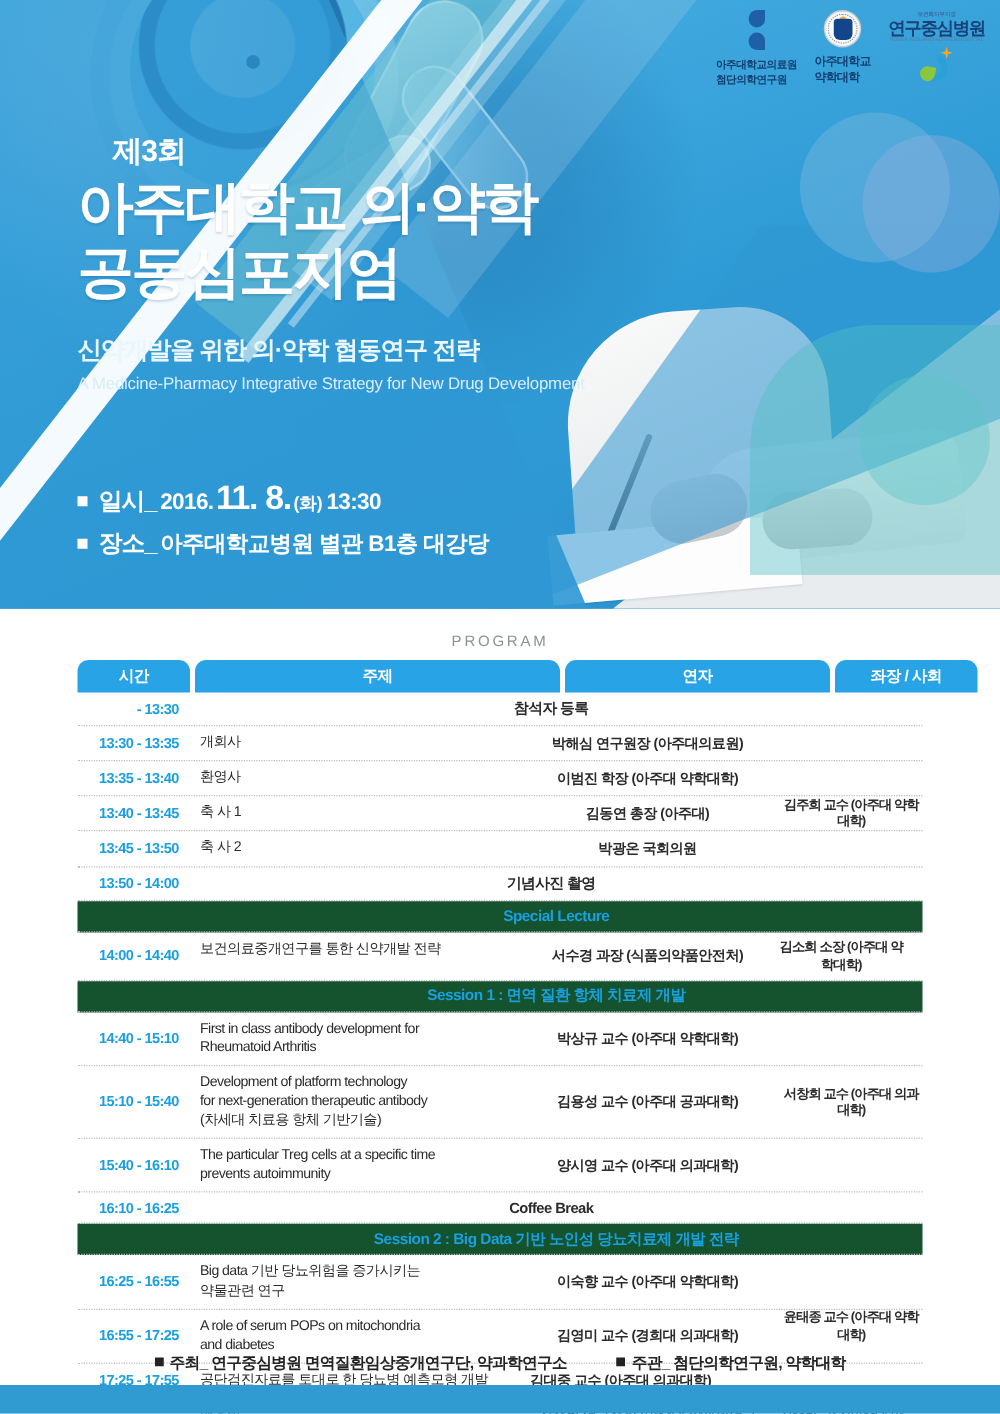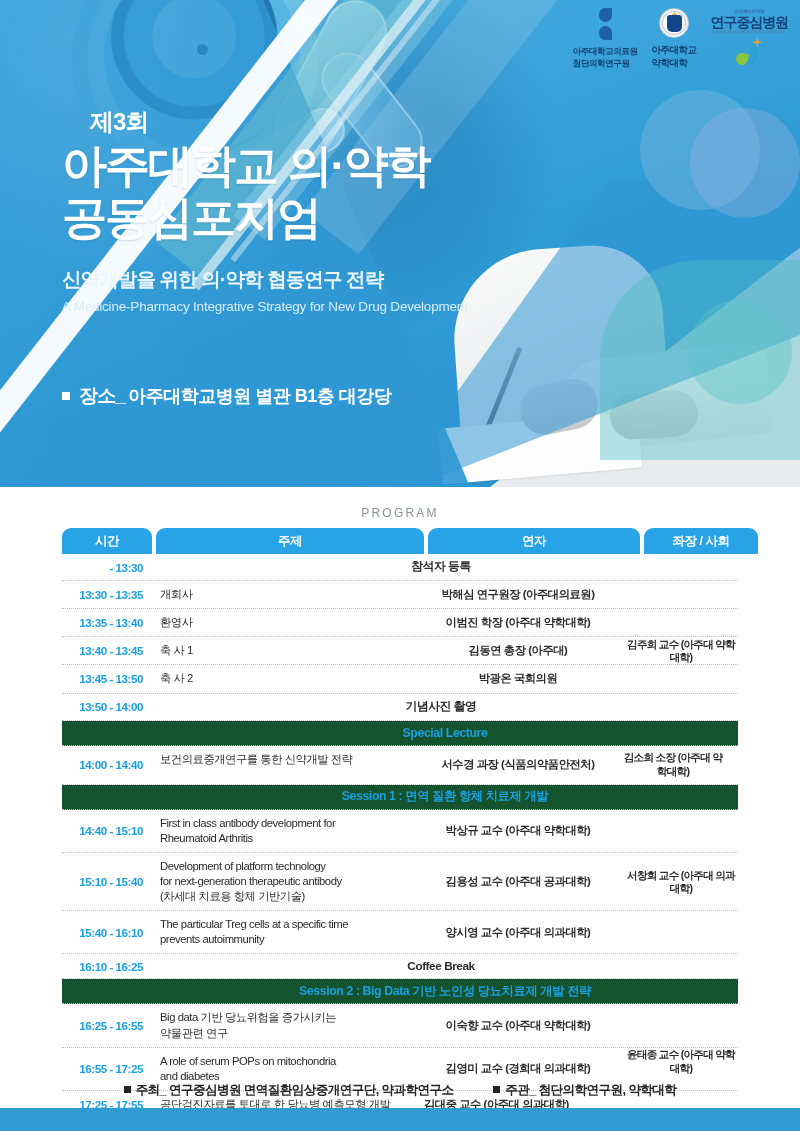--- a/index.html
+++ b/index.html
@@ -180,21 +180,21 @@
   }
   .table-wrap { position:absolute; left:62px; top:528px; width:676px; }
 
   .thead { display:flex; gap:4px; }
   .th {
     background:#27a3e6; color:#fff; font-size:12.5px; font-weight:bold; letter-spacing:-0.5px;
     height:26px; line-height:26px; text-align:center;
     border-radius:9px 9px 0 0;
   }
   .c-time  { width:90px;  flex:none; }
-  .c-topic { width:268px; flex:none; }
+  .c-topic { width:292px; flex:none; }
   .c-spk   { width:212px; flex:none; }
   .c-chair { width:114px; flex:none; }
 
   .tbody { border-bottom:1.4px solid #8d9399; }
   .row { display:flex; align-items:stretch; border-bottom:1px dotted #b9bec3; position:relative; }
   .row:last-child { border-bottom:none; }
   .row.band { background:#14532d; border-bottom:1px dotted #b9bec3; }
 
   .cell { padding:5px 4px; font-size:11.3px; letter-spacing:-0.45px; color:#2b2b2b; display:flex; align-items:center;}
   .cell.time { width:90px; flex:none; justify-content:flex-end; padding-right:9px;
@@ -306,20 +306,28 @@
 
     <div class="hero-text">
       <div class="ed">제3회</div>
       <div class="title-1">아주대학교 의·약학</div>
       <div class="title-2">공동심포지엄</div>
       <div class="subtitle-ko">신약개발을 위한 의·약학 협동연구 전략</div>
       <div class="subtitle-en">A Medicine-Pharmacy Integrative Strategy for New Drug Development</div>
     </div>
 
     <div class="info">
+      <div class="info-line">
+        <span class="bullet-sq"></span>
+        <span class="info-label">일시_</span>
+        <span class="info-rest">2016.</span>
+        <span class="big-date">11. 8.</span>
+        <span class="day-paren">(화)</span>
+        <span class="info-rest">13:30</span>
+      </div>
       <div class="info-line">
         <span class="bullet-sq"></span>
         <span class="info-label">장소_</span>
         <span class="info-rest">아주대학교병원 별관 B1층 대강당</span>
       </div>
     </div>
   </div>
 
   <div class="program-label">PROGRAM</div>
 

